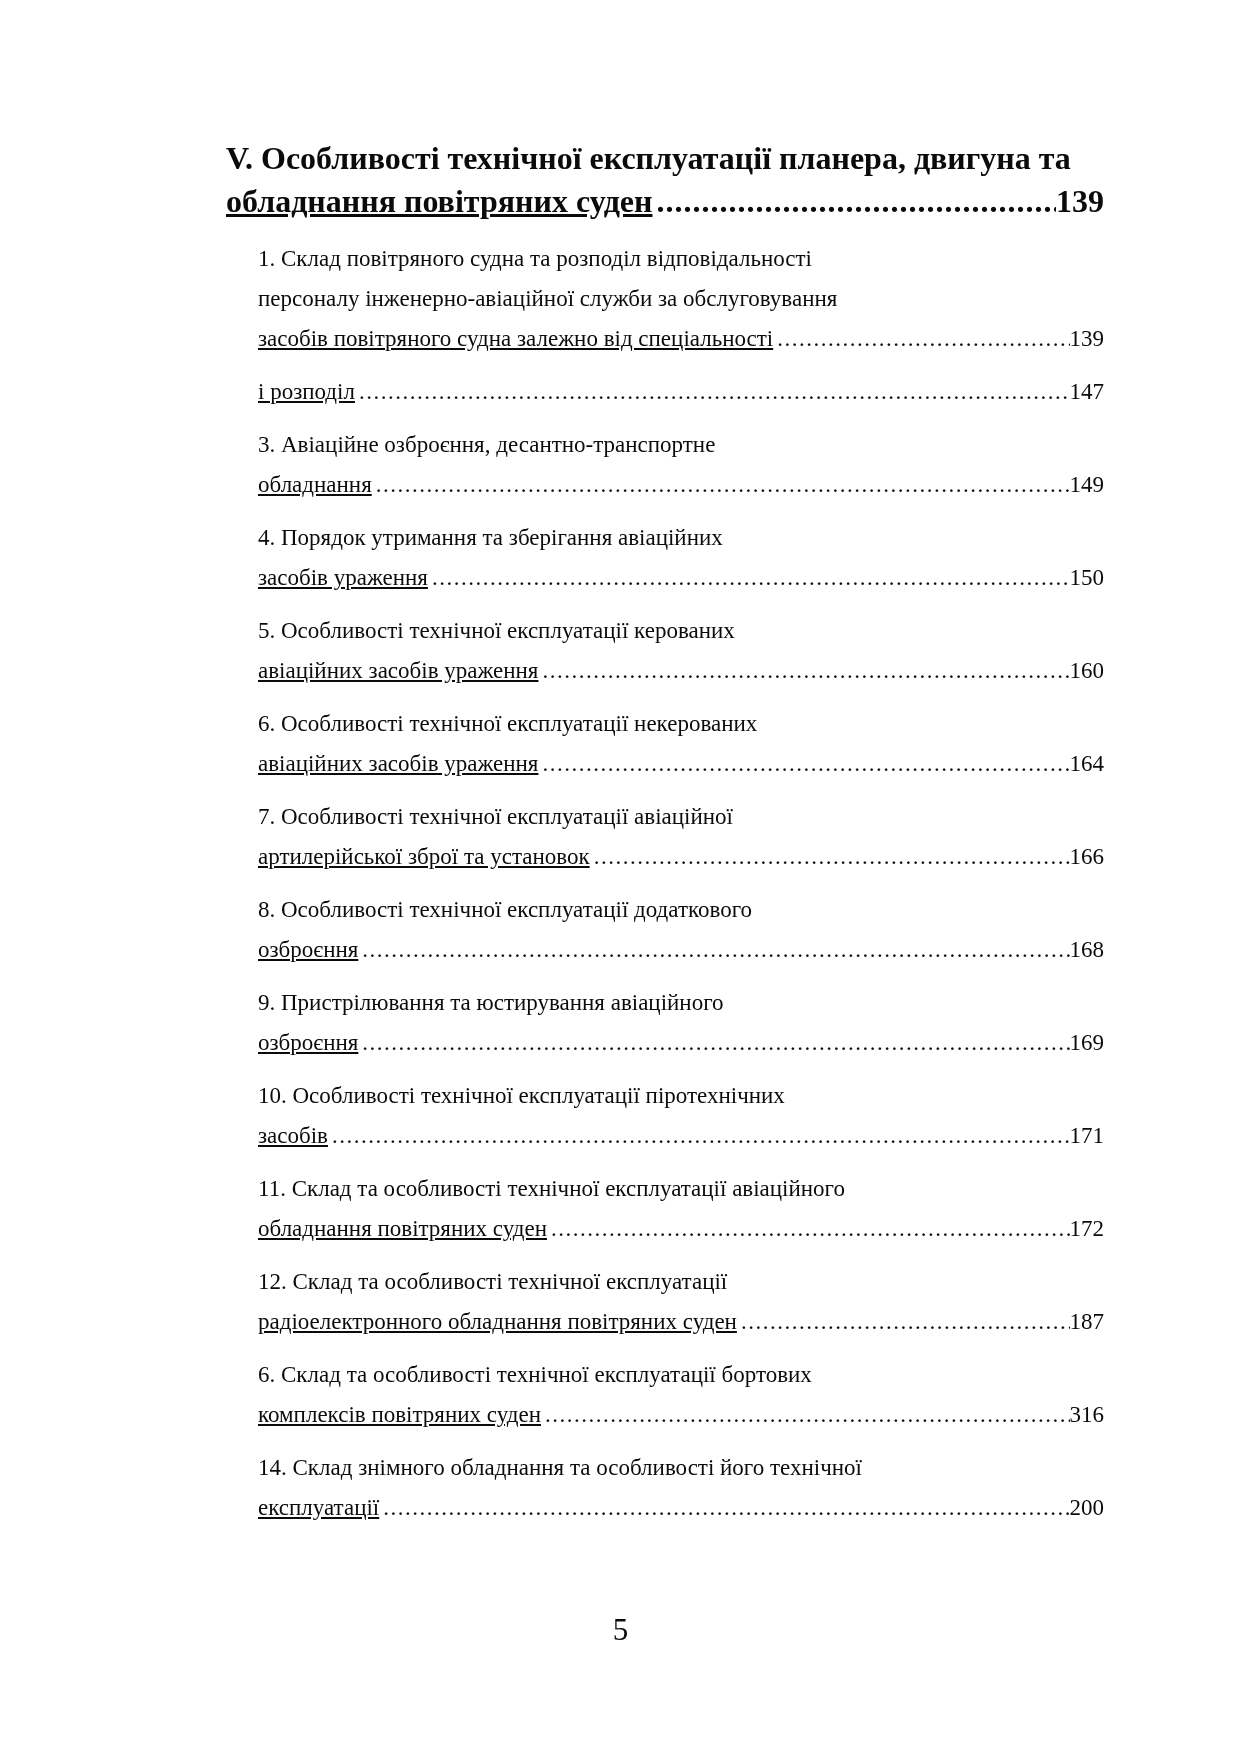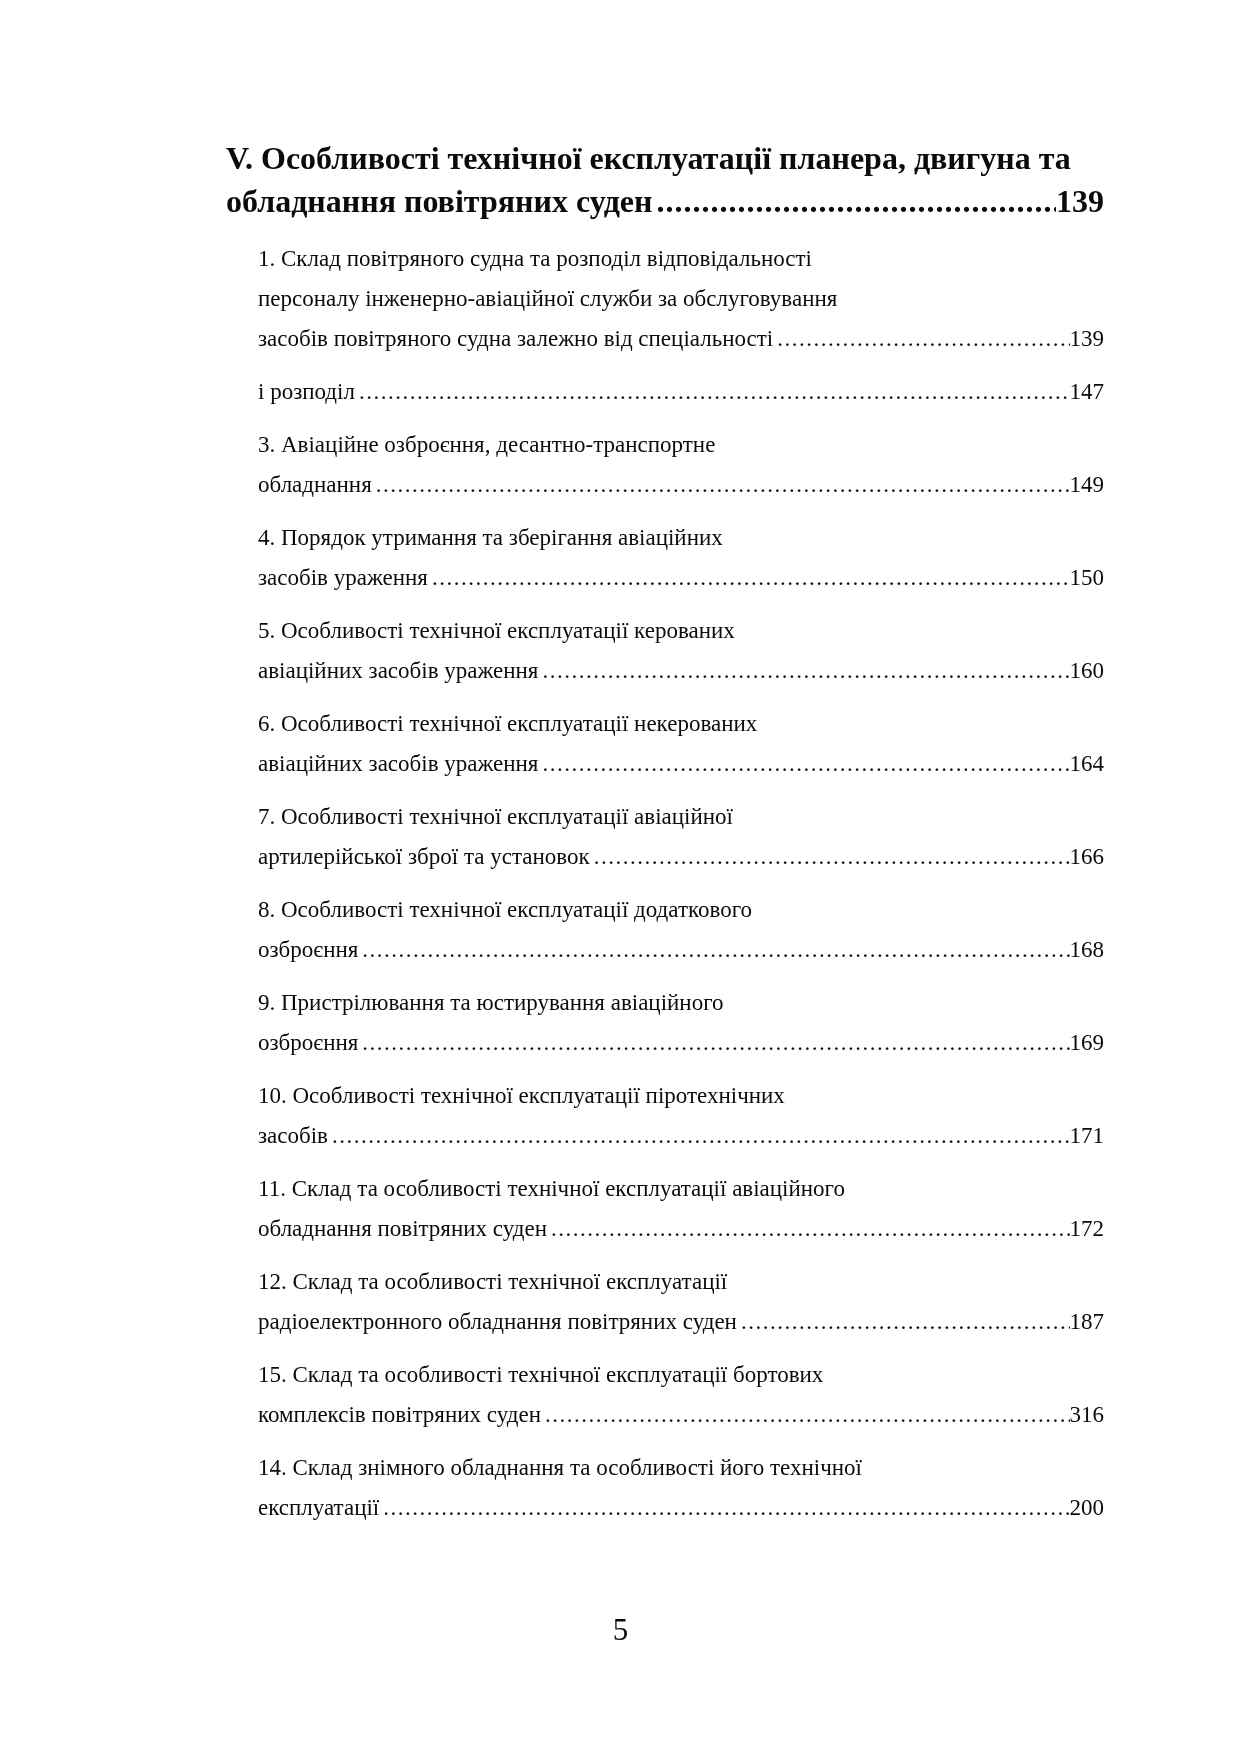--- a/index.html
+++ b/index.html
@@ -41,20 +41,21 @@
   .toc-line {
     white-space: nowrap;
   }
   .leader-line {
     display: flex;
     align-items: baseline;
   }
   .leader-line .t {
     flex: 0 0 auto;
     white-space: nowrap;
+    text-decoration: underline;
   }
   .fill {
     flex: 1 1 auto;
     overflow: hidden;
     white-space: nowrap;
     padding-left: 4px;
     min-width: 0;
   }
   .fill::after {
     content: "......................................................................................................................................................";
@@ -196,21 +197,21 @@
       <div class="toc-entry">
         <div class="toc-line">12. Склад та особливості технічної експлуатації</div>
         <div class="toc-line leader-line">
           <span class="t">радіоелектронного обладнання повітряних суден</span>
           <span class="fill"></span>
           <span class="pg">187</span>
         </div>
       </div>
 
       <div class="toc-entry">
-        <div class="toc-line">15. Склад та особливості технічної експлуатації бортових</div>
+        <div class="toc-line">6. Склад та особливості технічної експлуатації бортових</div>
         <div class="toc-line leader-line">
           <span class="t">комплексів повітряних суден</span>
           <span class="fill"></span>
           <span class="pg">316</span>
         </div>
       </div>
 
       <div class="toc-entry">
         <div class="toc-line">14. Склад знімного обладнання та особливості його технічної</div>
         <div class="toc-line leader-line">

